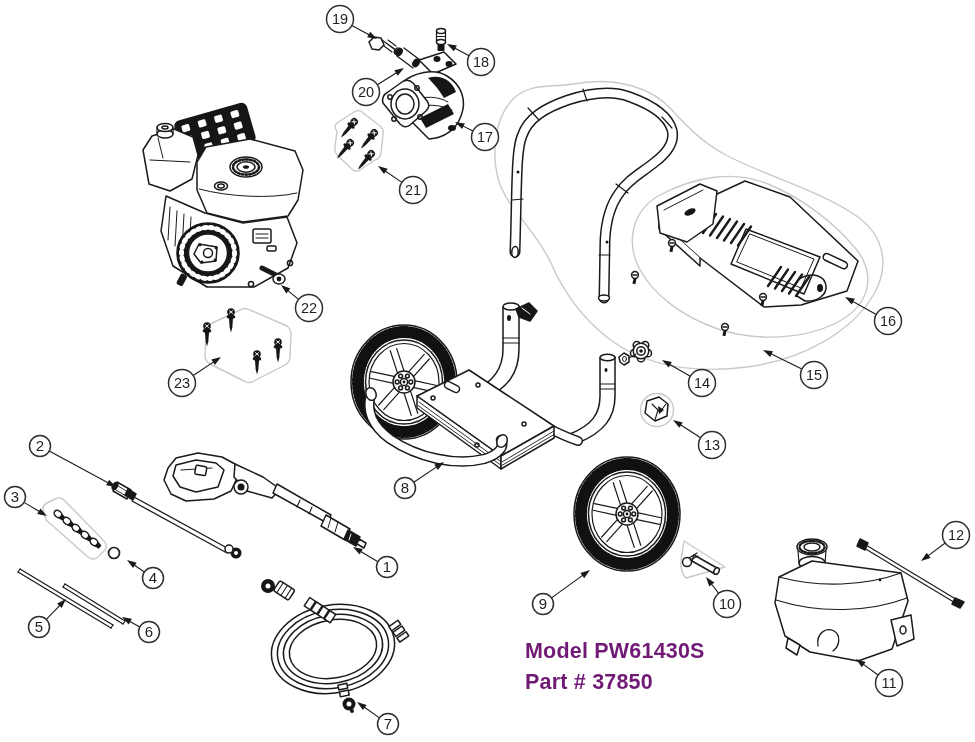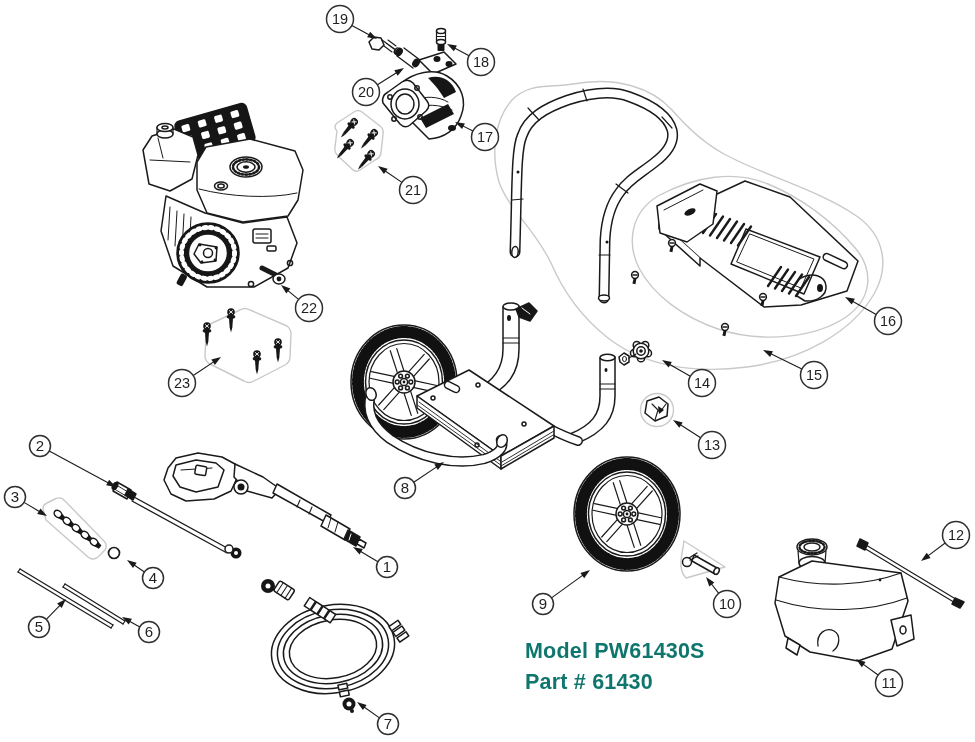--- a/index.html
+++ b/index.html
@@ -1,19 +1,19 @@
 <!DOCTYPE html>
 <html><head>
 <meta charset="utf-8">
 <style>
   html,body{margin:0;padding:0;background:#ffffff;}
   #stage{position:relative;width:975px;height:742px;background:#fff;overflow:hidden;
          font-family:"Liberation Sans",sans-serif;}
   #diagram-svg{position:absolute;left:0;top:0;}
-  #title-block{position:absolute;left:525px;top:636px;color:#0f766e;font-weight:bold;
+  #title-block{position:absolute;left:525px;top:636px;color:#701a75;font-weight:bold;
                font-size:21.5px;line-height:31px;letter-spacing:0.2px;}
   text.co{font-family:"Liberation Sans",sans-serif;fill:#1f1f1f;}
 </style>
 </head>
 <body>
 
 <div id="stage">
 <svg id="diagram-svg" width="975" height="742" viewBox="0 0 975 742" xmlns="http://www.w3.org/2000/svg">
 
   <defs>
@@ -548,15 +548,15 @@
           <line x1="193.2326789735609" y1="375.5115473509594" x2="215.1756479396351" y2="360.8829013735766" stroke="#1a1a1a" stroke-width="1.1"></line>
           <polygon points="221,357 214.87056283171123,364.9322128060208 211.32048157586976,359.6070909222586" fill="#1a1a1a"></polygon>
           <circle cx="182" cy="383" r="13.5" fill="#ffffff" stroke="#2f2f2f" stroke-width="1.5"></circle>
           <text x="182" y="383" dy="0.36em" text-anchor="middle" class="co" font-size="14.5">23</text>
         </g>
       </g>
 </svg>
 
 <div id="title-block">
   <div>Model PW61430S</div>
-  <div>Part # 61430</div>
+  <div>Part # 37850</div>
 </div>
 </div>
 
 </body></html>

